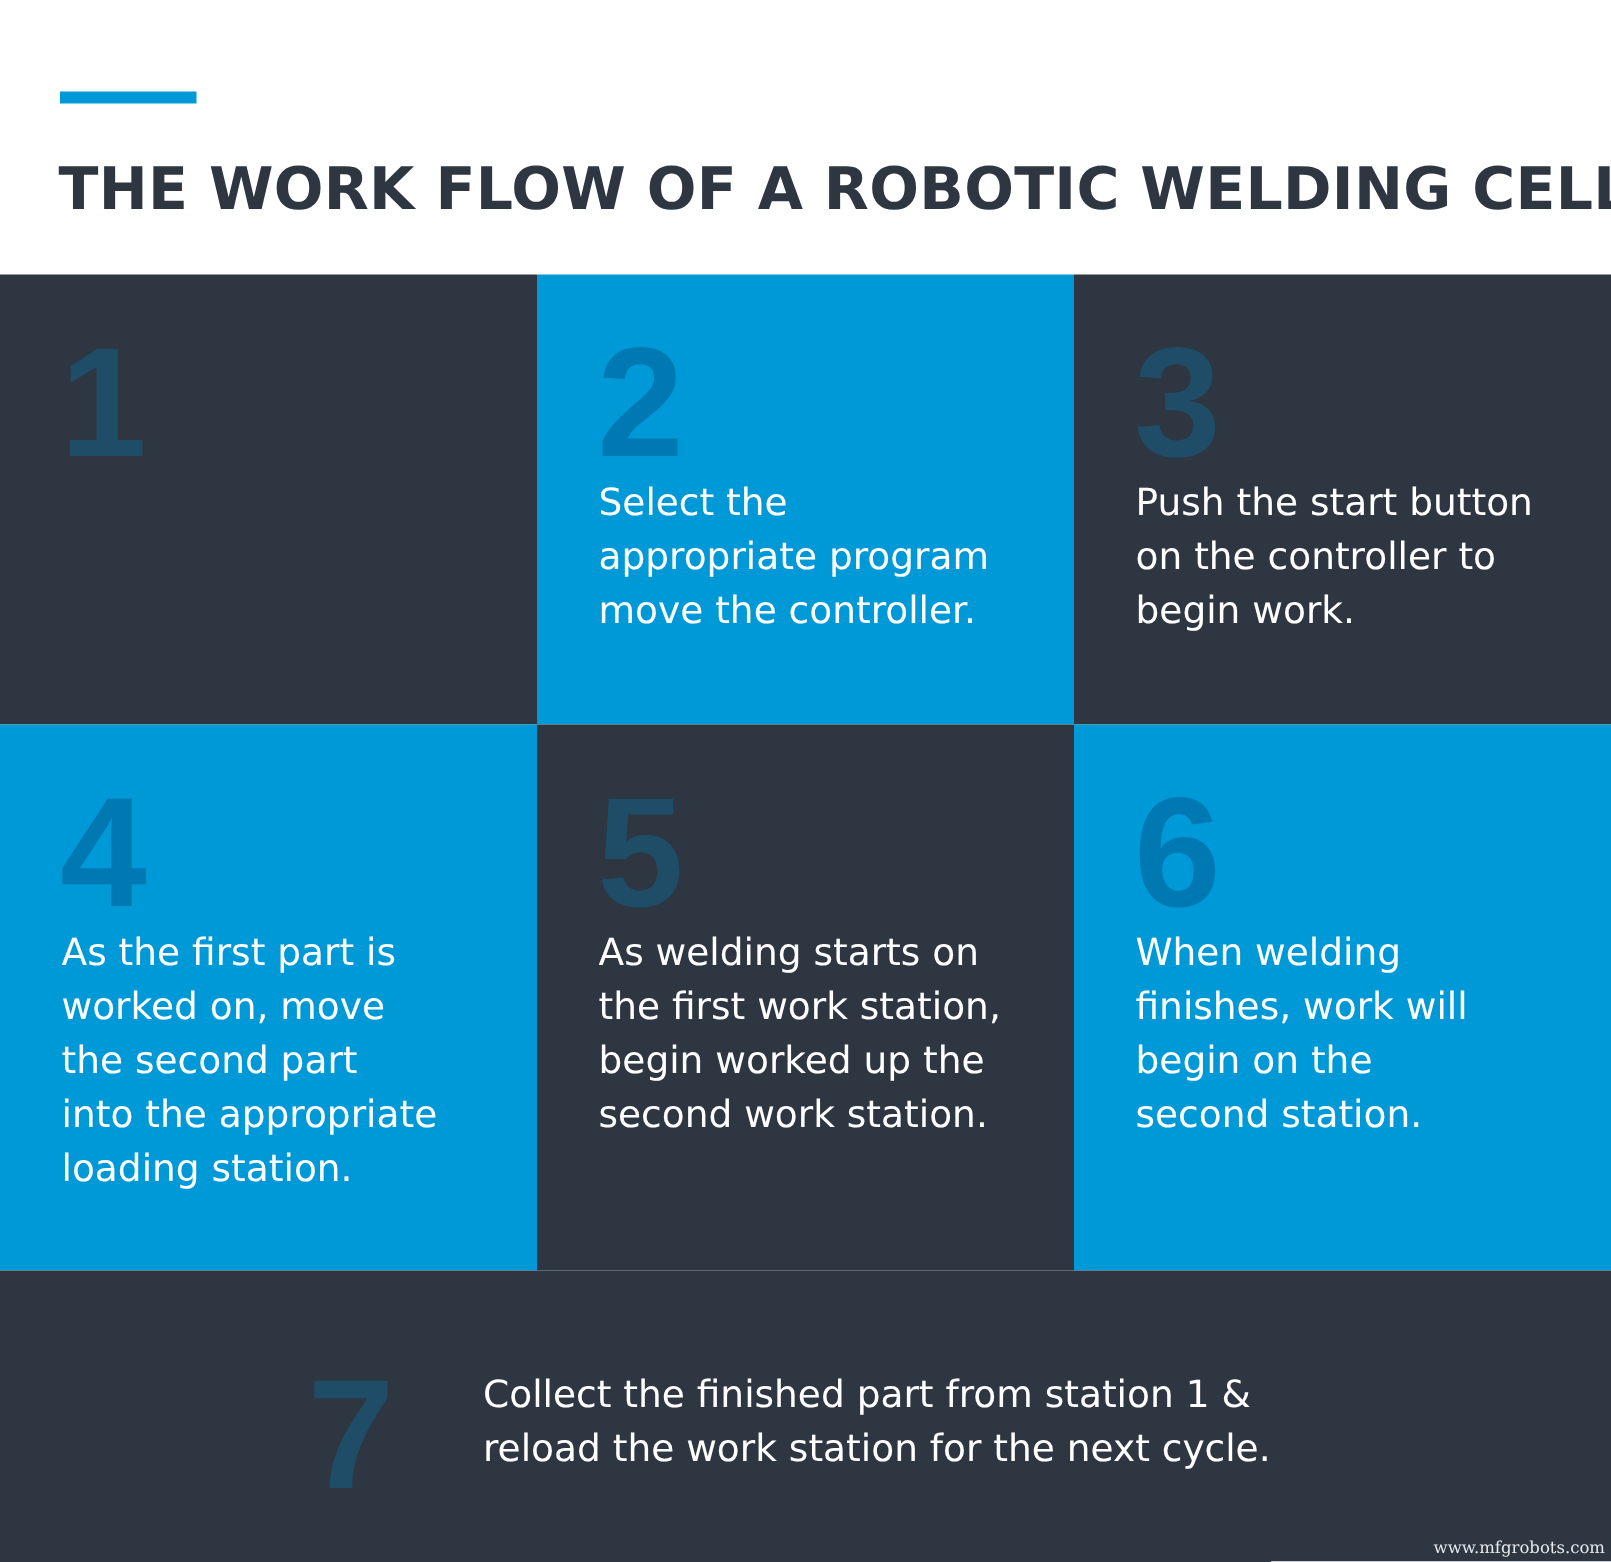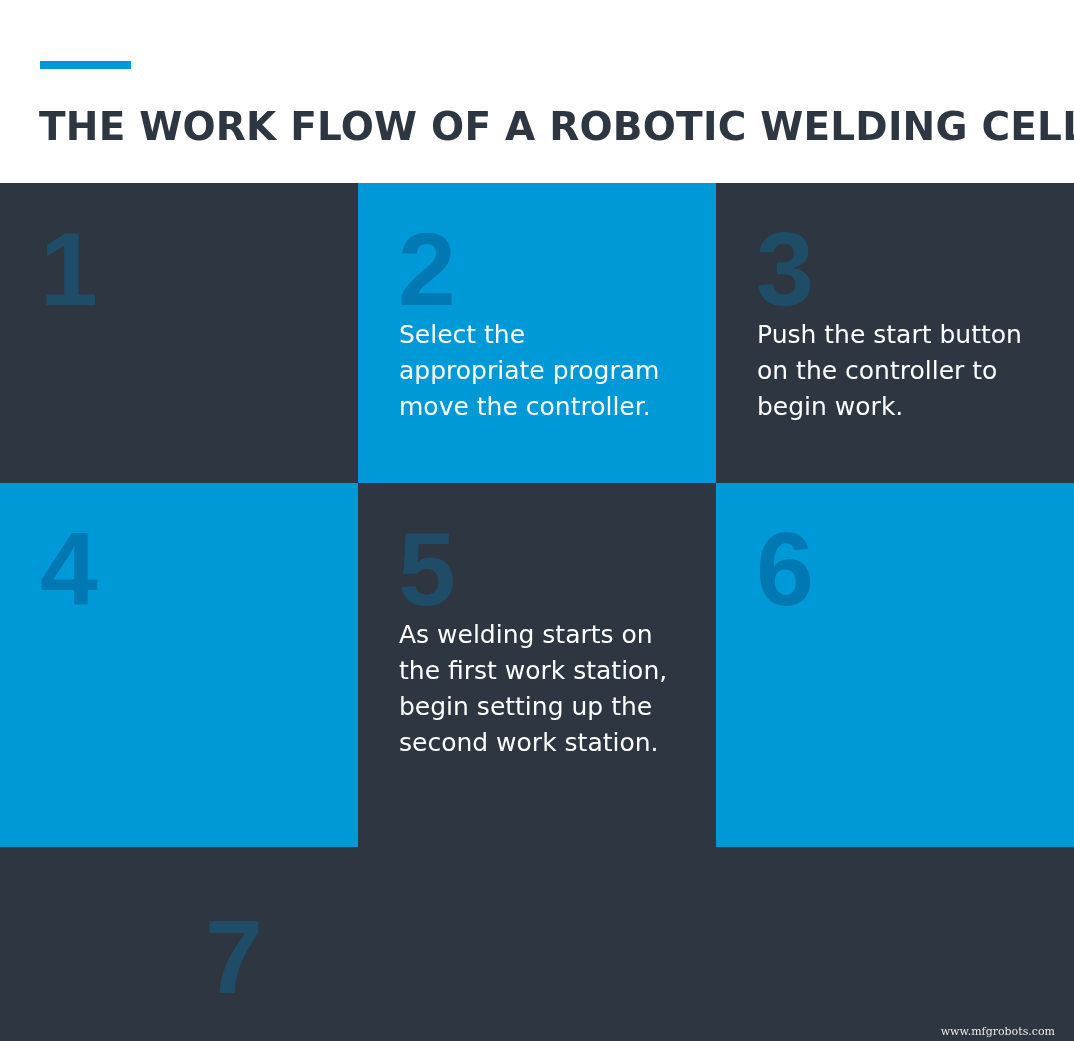--- a/index.html
+++ b/index.html
@@ -17,21 +17,21 @@
          font-family:"Liberation Sans","DejaVu Sans",sans-serif; }
   .dark .num { color:#1f4d68; }
   .blue .num { color:#0079b3; }
   .text { position:absolute; left:41px; top:134px; right:10px; color:#ffffff; font-size:25px;
           line-height:36px; white-space:pre-line; }
   .bottom { position:absolute; left:0; top:847px; width:1074px; height:194px; background:#2d3641; }
   .num7 { position:absolute; left:205px; top:58px; font-size:104px; font-weight:bold; line-height:1;
           color:#1f4d68; font-family:"Liberation Sans","DejaVu Sans",sans-serif; }
   .text7 { position:absolute; left:322px; top:65px; color:#ffffff; font-size:25px; line-height:36px;
            white-space:pre-line; }
-  .watermark { position:absolute; right:19px; bottom:3px; color:#e8eaed; font-size:11px;
+  .watermark { position:absolute; right:4px; bottom:3px; color:#e8eaed; font-size:11px;
                font-family:"DejaVu Serif","Liberation Serif",serif; }
 </style>
 </head>
 <body>
 
 <div class="accent-bar"></div>
 <h1 class="title">THE WORK FLOW OF A ROBOTIC WELDING CELL</h1>
 
 <div class="grid">
   <div class="cell dark">
@@ -44,29 +44,40 @@
 move the controller.</div>
   </div>
   <div class="cell dark">
     <div class="num">3</div>
     <div class="text">Push the start button
 on the controller to
 begin work.</div>
   </div>
   <div class="cell blue">
     <div class="num">4</div>
+    <div class="text">As the first part is
+worked on, move
+the second part
+ into the appropriate
+loading station.</div>
   </div>
   <div class="cell dark">
     <div class="num">5</div>
     <div class="text">As welding starts on
 the first work station,
-begin setting up the
+begin worked up the
 second work station.</div>
   </div>
   <div class="cell blue">
     <div class="num">6</div>
+    <div class="text">When welding
+finishes, work will
+begin on the
+second station.</div>
   </div>
 </div>
 
 <div class="bottom">
   <div class="num7">7</div>
+  <div class="text7">Collect the finished part from station 1 &amp;
+reload the work station for the next cycle.</div>
   <div class="watermark">www.mfgrobots.com</div>
 </div>
 
 </body></html>

